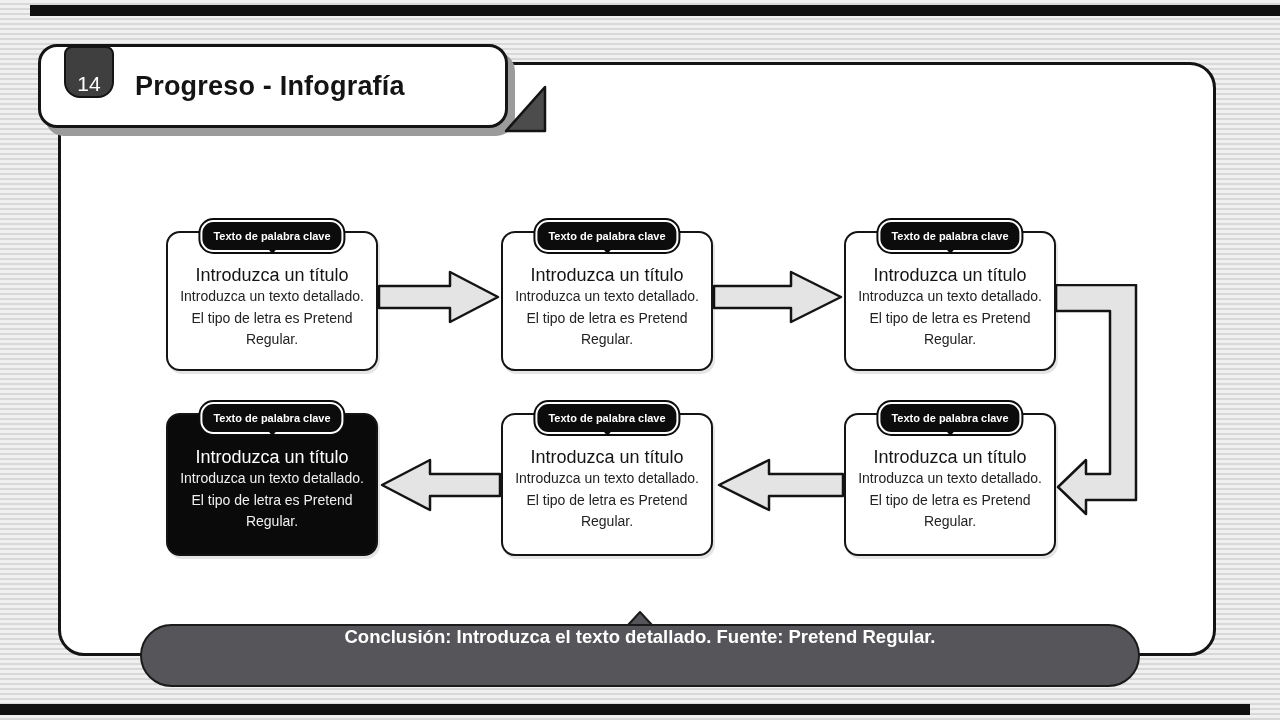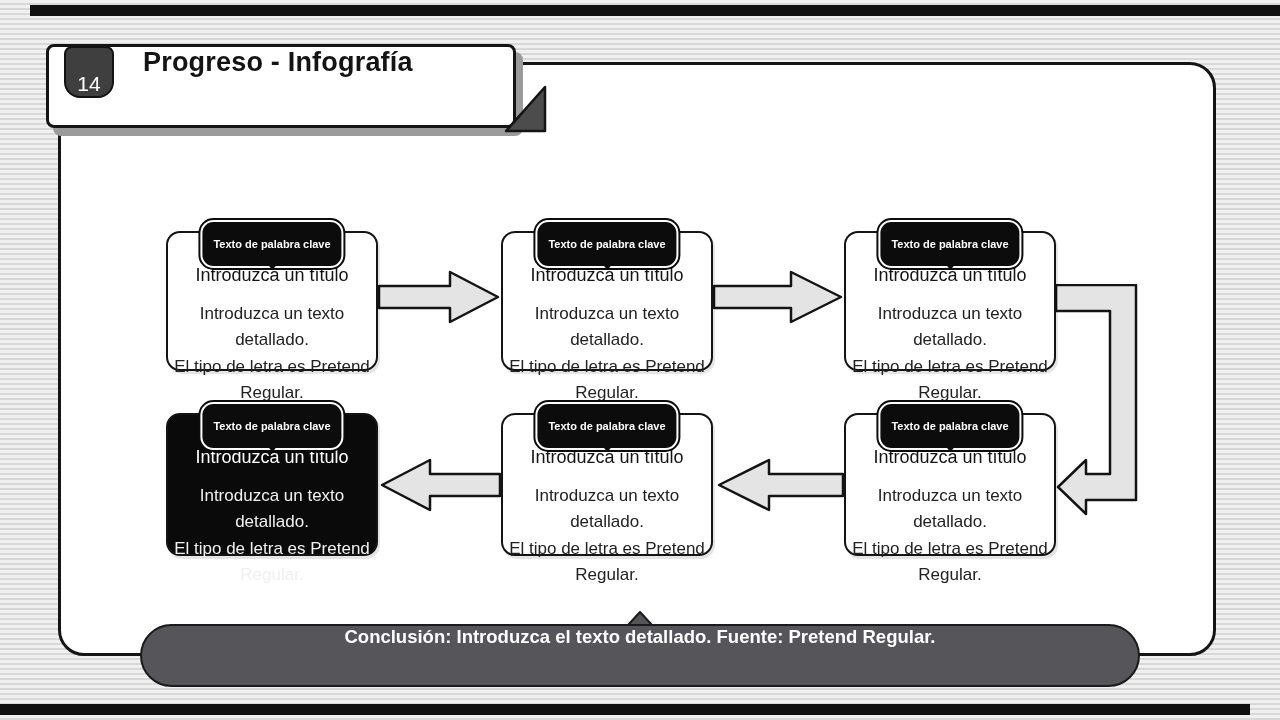--- a/index.html
+++ b/index.html
@@ -19,23 +19,23 @@
     position:absolute; left:58px; top:62px; width:1158px; height:594px;
     background:#ffffff; border:3px solid #141414; border-radius:26px;
   }
   .card::after {
     content:""; position:absolute; left:5px; top:7px; width:100%; height:100%;
     border:3px solid #141414; border-radius:28px; z-index:-1;
   }
 
   
   .header {
-    position:absolute; left:46px; top:44px; width:470px; height:84px;
-    background:#ffffff; border:3px solid #141414; border-radius:8px;
-    display:flex; padding-left:94px;
+    position:absolute; left:38px; top:44px; width:470px; height:84px;
+    background:#ffffff; border:3px solid #141414; border-radius:19px;
+    display:flex; align-items:center; padding-left:94px;
     box-shadow:7px 8px 0 #9b9b9b; z-index:6;
   }
   .page-title { font-size:27px; font-weight:bold; color:#141414; letter-spacing:0.2px; }
   .fold { position:absolute; left:504px; top:84px; z-index:7; }
   .badge {
     position:absolute; left:64px; top:46px; width:50px; height:52px;
     background:#3f3f3f; border:2.5px solid #141414; border-radius:8px 8px 16px 16px;
     display:flex; align-items:flex-end; justify-content:center;
     color:#fff; font-size:21px; font-weight:normal; z-index:8;
   }
@@ -43,30 +43,30 @@
   
   .step {
     position:absolute; width:212px; height:140px;
     background:#ffffff; border:2.5px solid #141414; border-radius:14px;
     text-align:center; z-index:3; box-shadow:2px 3px 0 rgba(0,0,0,0.10);
   }
   .step.dark { background:#0a0a0a; }
   .pill {
     position:absolute; top:-13px; left:50%; transform:translateX(-50%);
     background:#0c0c0c; color:#ffffff; font-size:11px; font-weight:bold;
-    padding:16px 11px; border-radius:13px; border:2px solid #ffffff;
+    padding:8px 11px; border-radius:13px; border:2px solid #ffffff;
     box-shadow:0 0 0 2px #0c0c0c; white-space:nowrap; z-index:4;
   }
   .pill::after {
     content:""; position:absolute; left:50%; bottom:-9px; transform:translateX(-50%);
     border:5px solid transparent; border-top:6px solid #0c0c0c;
   }
   .step-title { margin-top:32px; font-size:18px; color:#141414; }
   .step.dark .step-title { color:#ffffff; }
-  .step-body { margin-top:15px; font-size:17px; line-height:1.55; color:#222222; }
+  .step-body { font-size:14px; line-height:1.55; color:#222222; }
   .step.dark .step-body { color:#f0f0f0; }
 
   .arrow { position:absolute; z-index:2; }
 
   
   .conclusion {
     position:absolute; left:140px; top:624px; width:1000px; height:63px;
     background:#55555a; border:2px solid #1b1b1b; border-radius:32px;
     display:flex; justify-content:center;
     color:#ffffff; font-size:18.5px; font-weight:bold; z-index:9;

